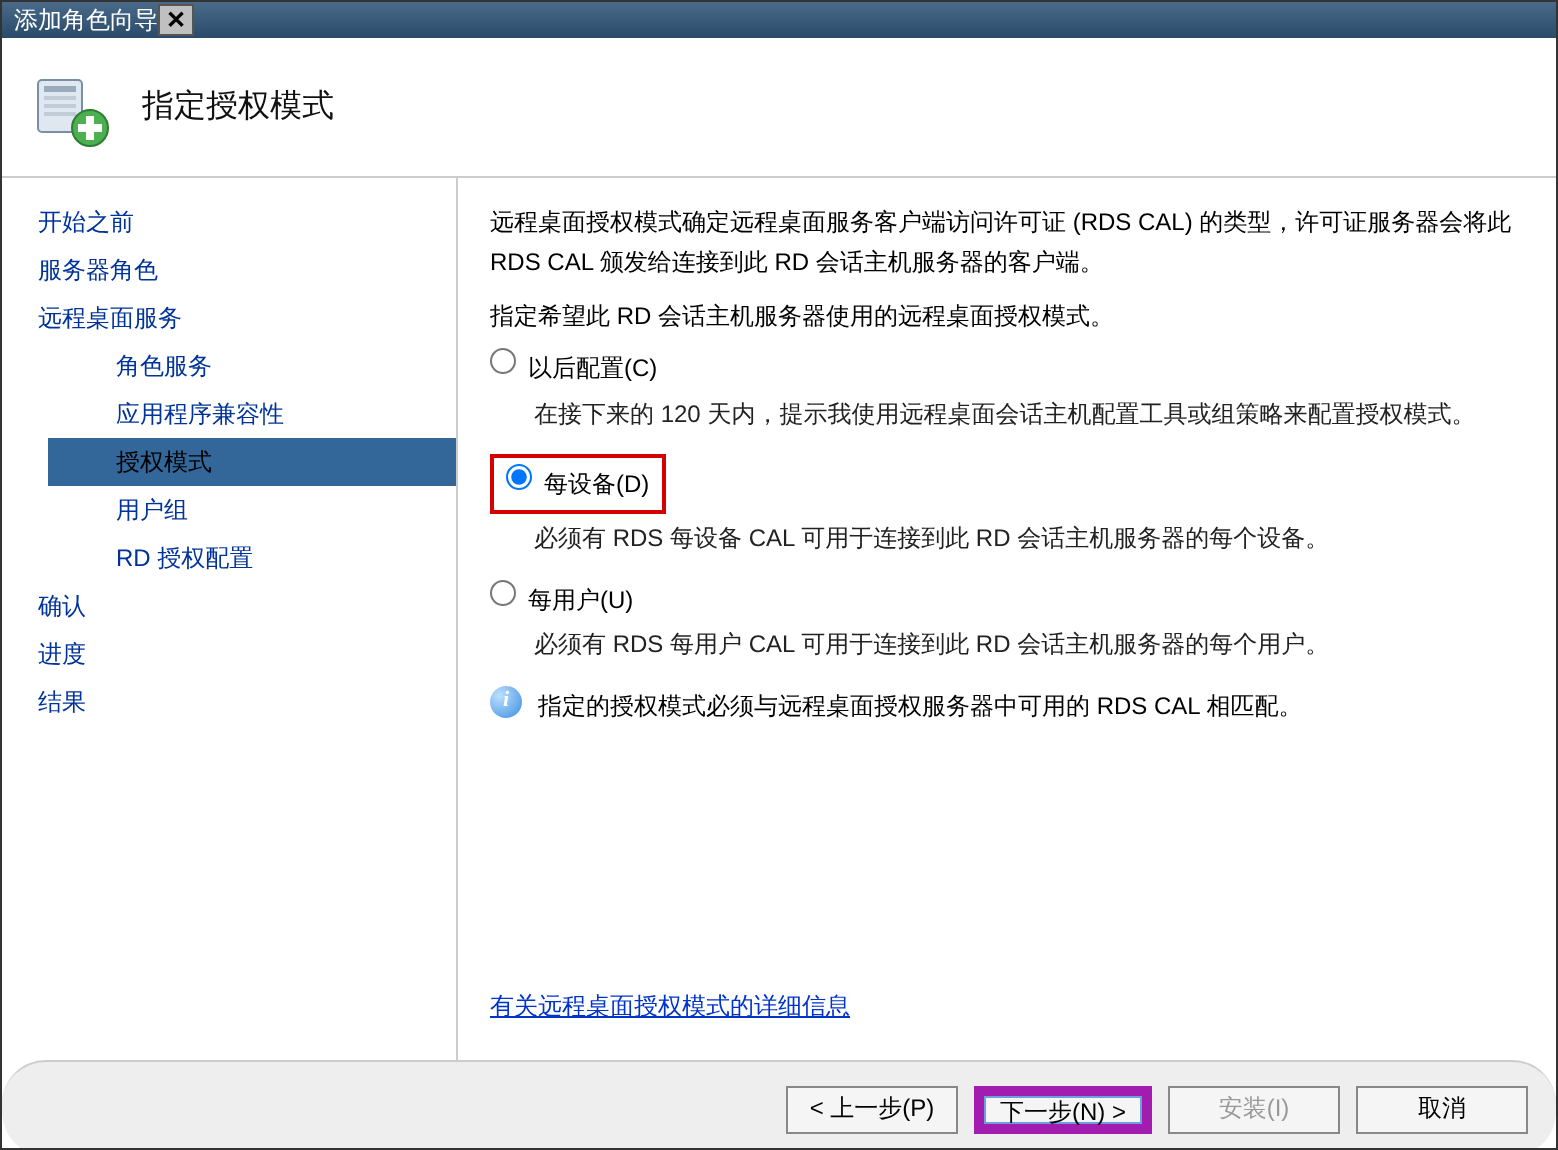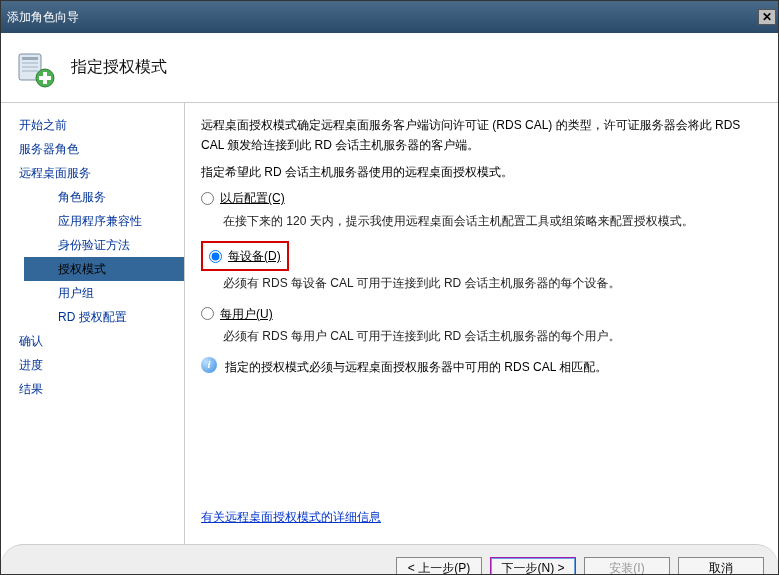--- a/index.html
+++ b/index.html
@@ -8,24 +8,23 @@
     font-size: 12px;
     background: #fff;
     width: 779px;
     height: 575px;
     overflow: hidden;
     border: 1px solid #333;
   }
   .titlebar {
     background: linear-gradient(#4a6a8a, #2a4a6a);
     color: #fff;
-    height: 32px;
+    height: 18px;
     display: flex;
     align-items: center;
-    justify-content: space-between;
     padding: 0 2px 0 6px;
     font-size: 12px;
   }
   .titlebar .close {
     width: 18px; height: 16px;
     background: #c0c0c0;
     border: 1px solid #555;
     display: flex; align-items: center; justify-content: center;
     font-weight: bold;
     color: #000;
@@ -47,21 +46,21 @@
     font-size: 16px;
     font-weight: normal;
     color: #111;
   }
   .body {
     display: flex;
     height: calc(575px - 22px - 62px - 48px - 2px);
     background: #fff;
   }
   .sidebar {
-    width: 184px;
+    width: 228px;
     border-right: 1px solid #ccc;
     padding: 10px 0;
   }
   .sidebar .step {
     padding: 3px 0 3px 18px;
     color: #003399;
     cursor: pointer;
     line-height: 18px;
   }
   .sidebar .step.sub { padding-left: 34px; margin-left: 23px; }
@@ -72,23 +71,22 @@
   .content {
     flex: 1;
     padding: 12px 16px 8px 16px;
     line-height: 1.7;
     position: relative;
   }
   .content p { margin-bottom: 6px; }
   .option {
     margin: 6px 0 2px 0;
     display: flex;
-    align-items: center;
+    align-items: flex-start;
     gap: 6px;
-    text-decoration: underline;
   }
   .option input[type=radio] { margin: 0; }
   .option.highlight {
     border: 2px solid #d40000;
     padding: 3px 6px;
     width: fit-content;
   }
   .option-desc {
     margin: 2px 0 10px 22px;
     color: #222;
@@ -137,21 +135,21 @@
     background: #f5f5f5;
     border: 1px solid #888;
     cursor: pointer;
     padding: 0 8px;
   }
   .footer button[disabled] {
     color: #999;
     cursor: default;
   }
   .footer button.default {
-    border: 1px solid #a21caf;
+    border: 5px solid #a21caf;
     box-shadow: 0 0 0 1px #6aa0e0 inset;
   }
 </style>
 </head>
 <body>
 
 <div class="titlebar">
   <span>添加角色向导</span>
   <div class="close">✕</div>
 </div>
@@ -170,21 +168,20 @@
   <h1>指定授权模式</h1>
 </div>
 
 <div class="body">
   <div class="sidebar" id="sidebar">
       <div class="step">开始之前</div>
       <div class="step">服务器角色</div>
       <div class="step">远程桌面服务</div>
       <div class="step sub">角色服务</div>
       <div class="step sub">应用程序兼容性</div>
-      <div class="step sub">身份验证方法</div>
       <div class="step sub selected">授权模式</div>
       <div class="step sub">用户组</div>
       <div class="step sub">RD 授权配置</div>
       <div class="step">确认</div>
       <div class="step">进度</div>
       <div class="step">结果</div>
     </div>
 
   <div class="content">
     <p>远程桌面授权模式确定远程桌面服务客户端访问许可证 (RDS CAL) 的类型，许可证服务器会将此 RDS CAL 颁发给连接到此 RD 会话主机服务器的客户端。</p>

